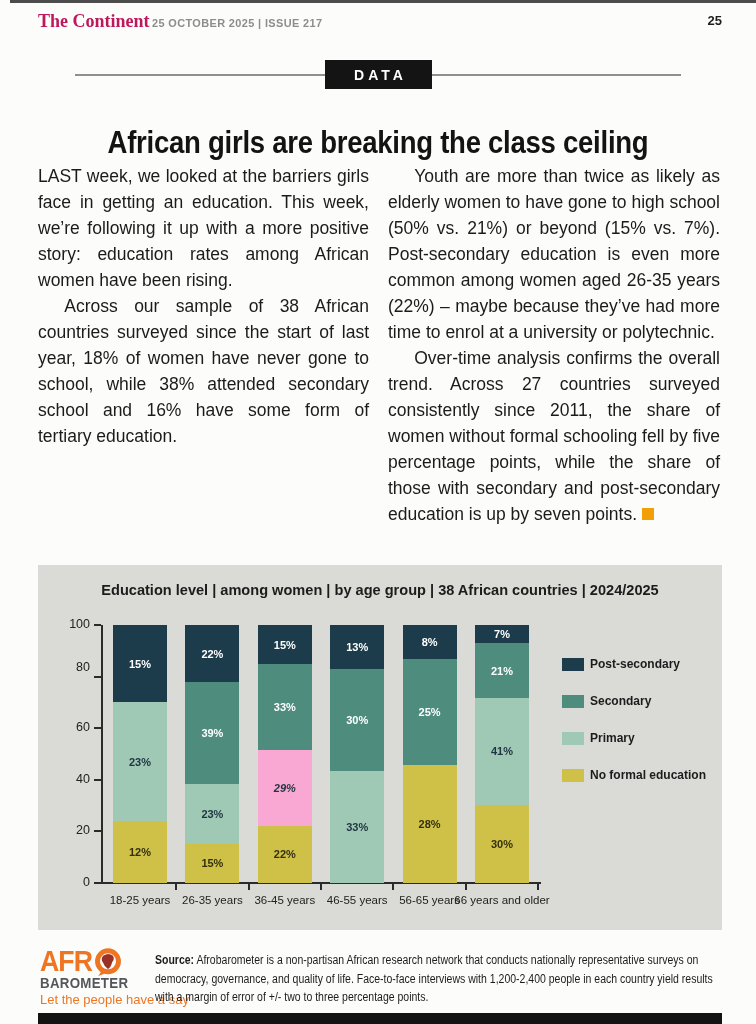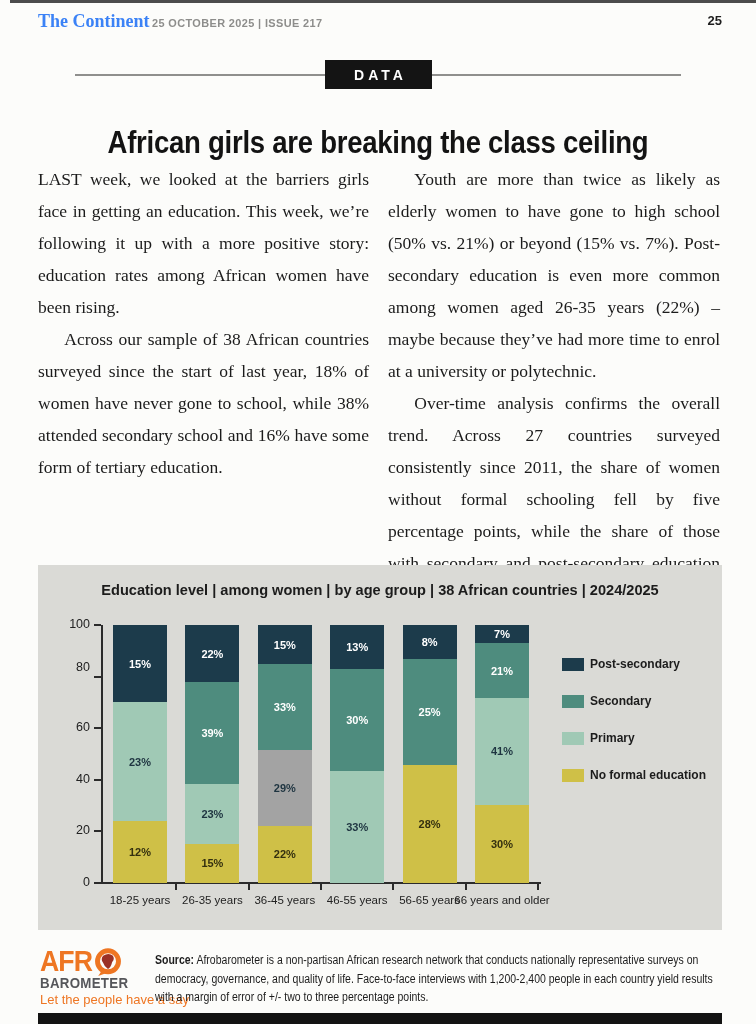--- a/index.html
+++ b/index.html
@@ -2,36 +2,36 @@
 <html><head>
 <meta charset="utf-8">
 <style>
   html,body { margin:0; padding:0; background:#e9e9e7; }
   .page { position:relative; width:756px; height:1024px; margin:0 auto; background:#fcfcfa;
           font-family:"Liberation Sans", sans-serif; overflow:hidden; }
 
   .top-rule { position:absolute; left:10px; top:0; width:746px; height:3px; background:#4c4c4c; }
 
   .header-brand { position:absolute; left:38px; top:11px; font-family:"Liberation Serif", serif;
-                  font-weight:bold; font-size:18px; color:#3b82f6; }
+                  font-weight:bold; font-size:18px; color:#be185d; }
   .header-meta  { position:absolute; left:152px; top:17px; font-size:11.5px; font-weight:bold;
                   color:#8d8d8b; letter-spacing:.4px; transform:scaleX(.95); transform-origin:left top; white-space:nowrap; }
   .page-num { position:absolute; right:34px; top:13px; font-size:13px; font-weight:bold; color:#1e1e1e; }
 
   .divider-rule { position:absolute; left:75px; top:74px; width:606px; height:2px; background:#8f8f8d; }
   .data-box { position:absolute; left:325px; top:60px; width:107px; height:29px; background:#141414;
               color:#fff; display:flex; align-items:center; justify-content:center;
               font-size:14px; font-weight:bold; letter-spacing:4px; text-indent:4px; }
 
   .headline { position:absolute; left:0; top:103px; width:756px; text-align:center;
               font-size:32px; font-weight:bold; color:#131313; letter-spacing:-.3px;
               transform:scaleX(.86); transform-origin:center top; white-space:nowrap; }
 
-  .col { position:absolute; top:163px; font-family:Liberation Serif, serif; font-size:17.5px;
-         line-height:32px; color:#1b1b1b; text-align:justify; }
+  .col { position:absolute; top:163px; font-family:Liberation Sans, sans-serif; font-size:17.5px;
+         line-height:26px; color:#1b1b1b; text-align:justify; }
   .col-left  { left:38px;  width:331px; }
   .col-right { left:388px; width:332px; }
   .para { margin:0; }
   .para.indent { text-indent:1.5em; }
   .end-mark { display:inline-block; width:12px; height:12px; margin-left:5px; vertical-align:baseline; }
 
   .chart-panel { position:absolute; left:38px; top:565px; width:684px; height:365px; background:#dadad6; }
   .chart-title { position:absolute; left:0; top:16px; width:100%; text-align:center; font-size:15.5px;
                  font-weight:bold; color:#1c1c1c; transform:scaleX(.94); transform-origin:center top; white-space:nowrap; }
   .axis-y { position:absolute; left:63px; top:60px; width:2px; height:258px; background:#2b2b2b; }
@@ -114,21 +114,21 @@
           <div class="seg" style="flex-grow: 22; background: rgb(28, 59, 75); color: rgb(255, 255, 255);">22%</div>
           <div class="seg" style="flex-grow: 39; background: rgb(78, 140, 126); color: rgb(255, 255, 255);">39%</div>
           <div class="seg" style="flex-grow: 23; background: rgb(160, 201, 181); color: rgb(30, 52, 64);">23%</div>
           <div class="seg" style="flex-grow: 15; background: rgb(207, 192, 71); color: rgb(52, 48, 15);">15%</div>
         </div>
         <div class="xlabel" style="left: 109.4px;">26-35 years</div>
         <div class="xtick" style="left: 209.6px;"></div>
         <div class="bar" style="left: 219.8px;">
           <div class="seg" style="flex-grow: 15; background: rgb(28, 59, 75); color: rgb(255, 255, 255);">15%</div>
           <div class="seg" style="flex-grow: 33; background: rgb(78, 140, 126); color: rgb(255, 255, 255);">33%</div>
-          <div class="seg" style="flex-grow: 29; background: #a3a3a3; color: rgb(30, 52, 64);">29%</div>
+          <div class="seg" style="flex-grow: 29; background: #f9a8d4; color: rgb(30, 52, 64); font-style: italic;">29%</div>
           <div class="seg" style="flex-grow: 22; background: rgb(207, 192, 71); color: rgb(52, 48, 15);">22%</div>
         </div>
         <div class="xlabel" style="left: 181.8px;">36-45 years</div>
         <div class="xtick" style="left: 282px;"></div>
         <div class="bar" style="left: 292.2px;">
           <div class="seg" style="flex-grow: 13; background: rgb(28, 59, 75); color: rgb(255, 255, 255);">13%</div>
           <div class="seg" style="flex-grow: 30; background: rgb(78, 140, 126); color: rgb(255, 255, 255);">30%</div>
           <div class="seg" style="flex-grow: 33; background: rgb(160, 201, 181); color: rgb(30, 52, 64);">33%</div>
         </div>
         <div class="xlabel" style="left: 254.2px;">46-55 years</div>

